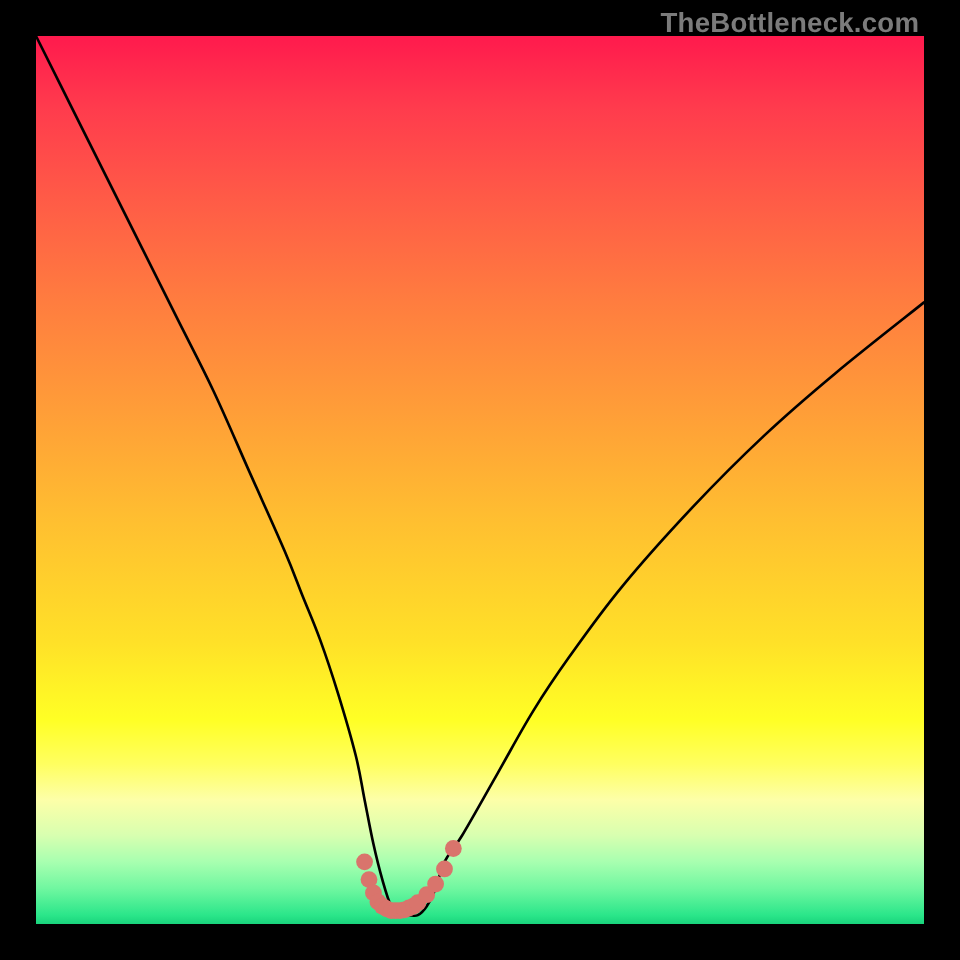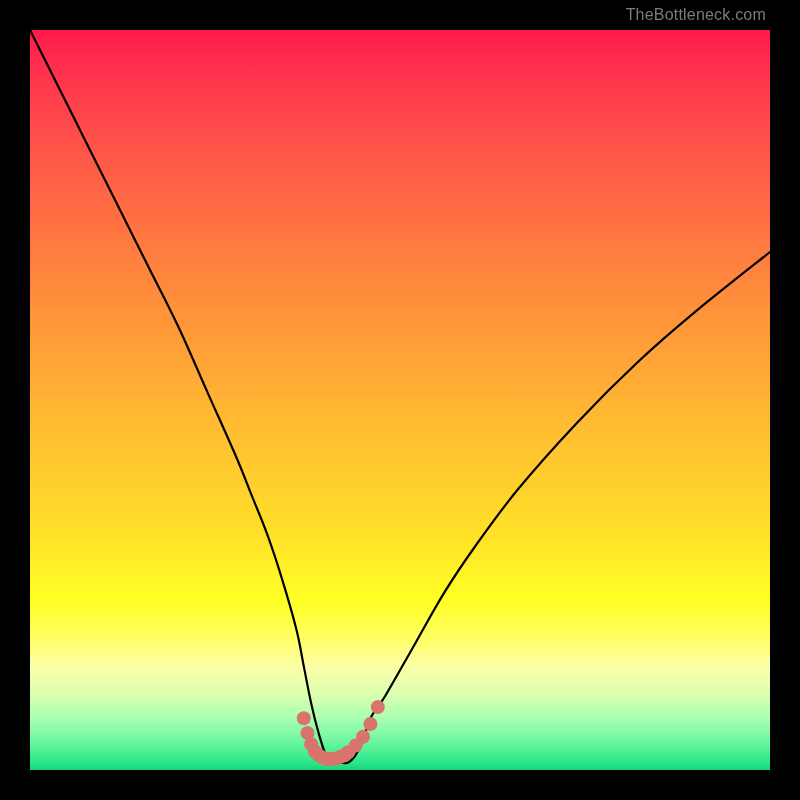--- a/index.html
+++ b/index.html
@@ -40,23 +40,23 @@
       #70f7a0 96%,
       #2be68a 99%,
       #19d47c 100%
     );
   }
   .watermark {
     position: absolute;
     top: 6px;
     right: 34px;
     color: #7b7b7b;
-    font-size: 16px;
+    font-size: 23px;
     letter-spacing: 0.2px;
-    font-weight: 400;
+    font-weight: 700;
     user-select: none;
   }
   svg.curve {
     position: absolute;
     left: 0;
     top: 0;
     width: 740px;
     height: 740px;
     overflow: visible;
   }

